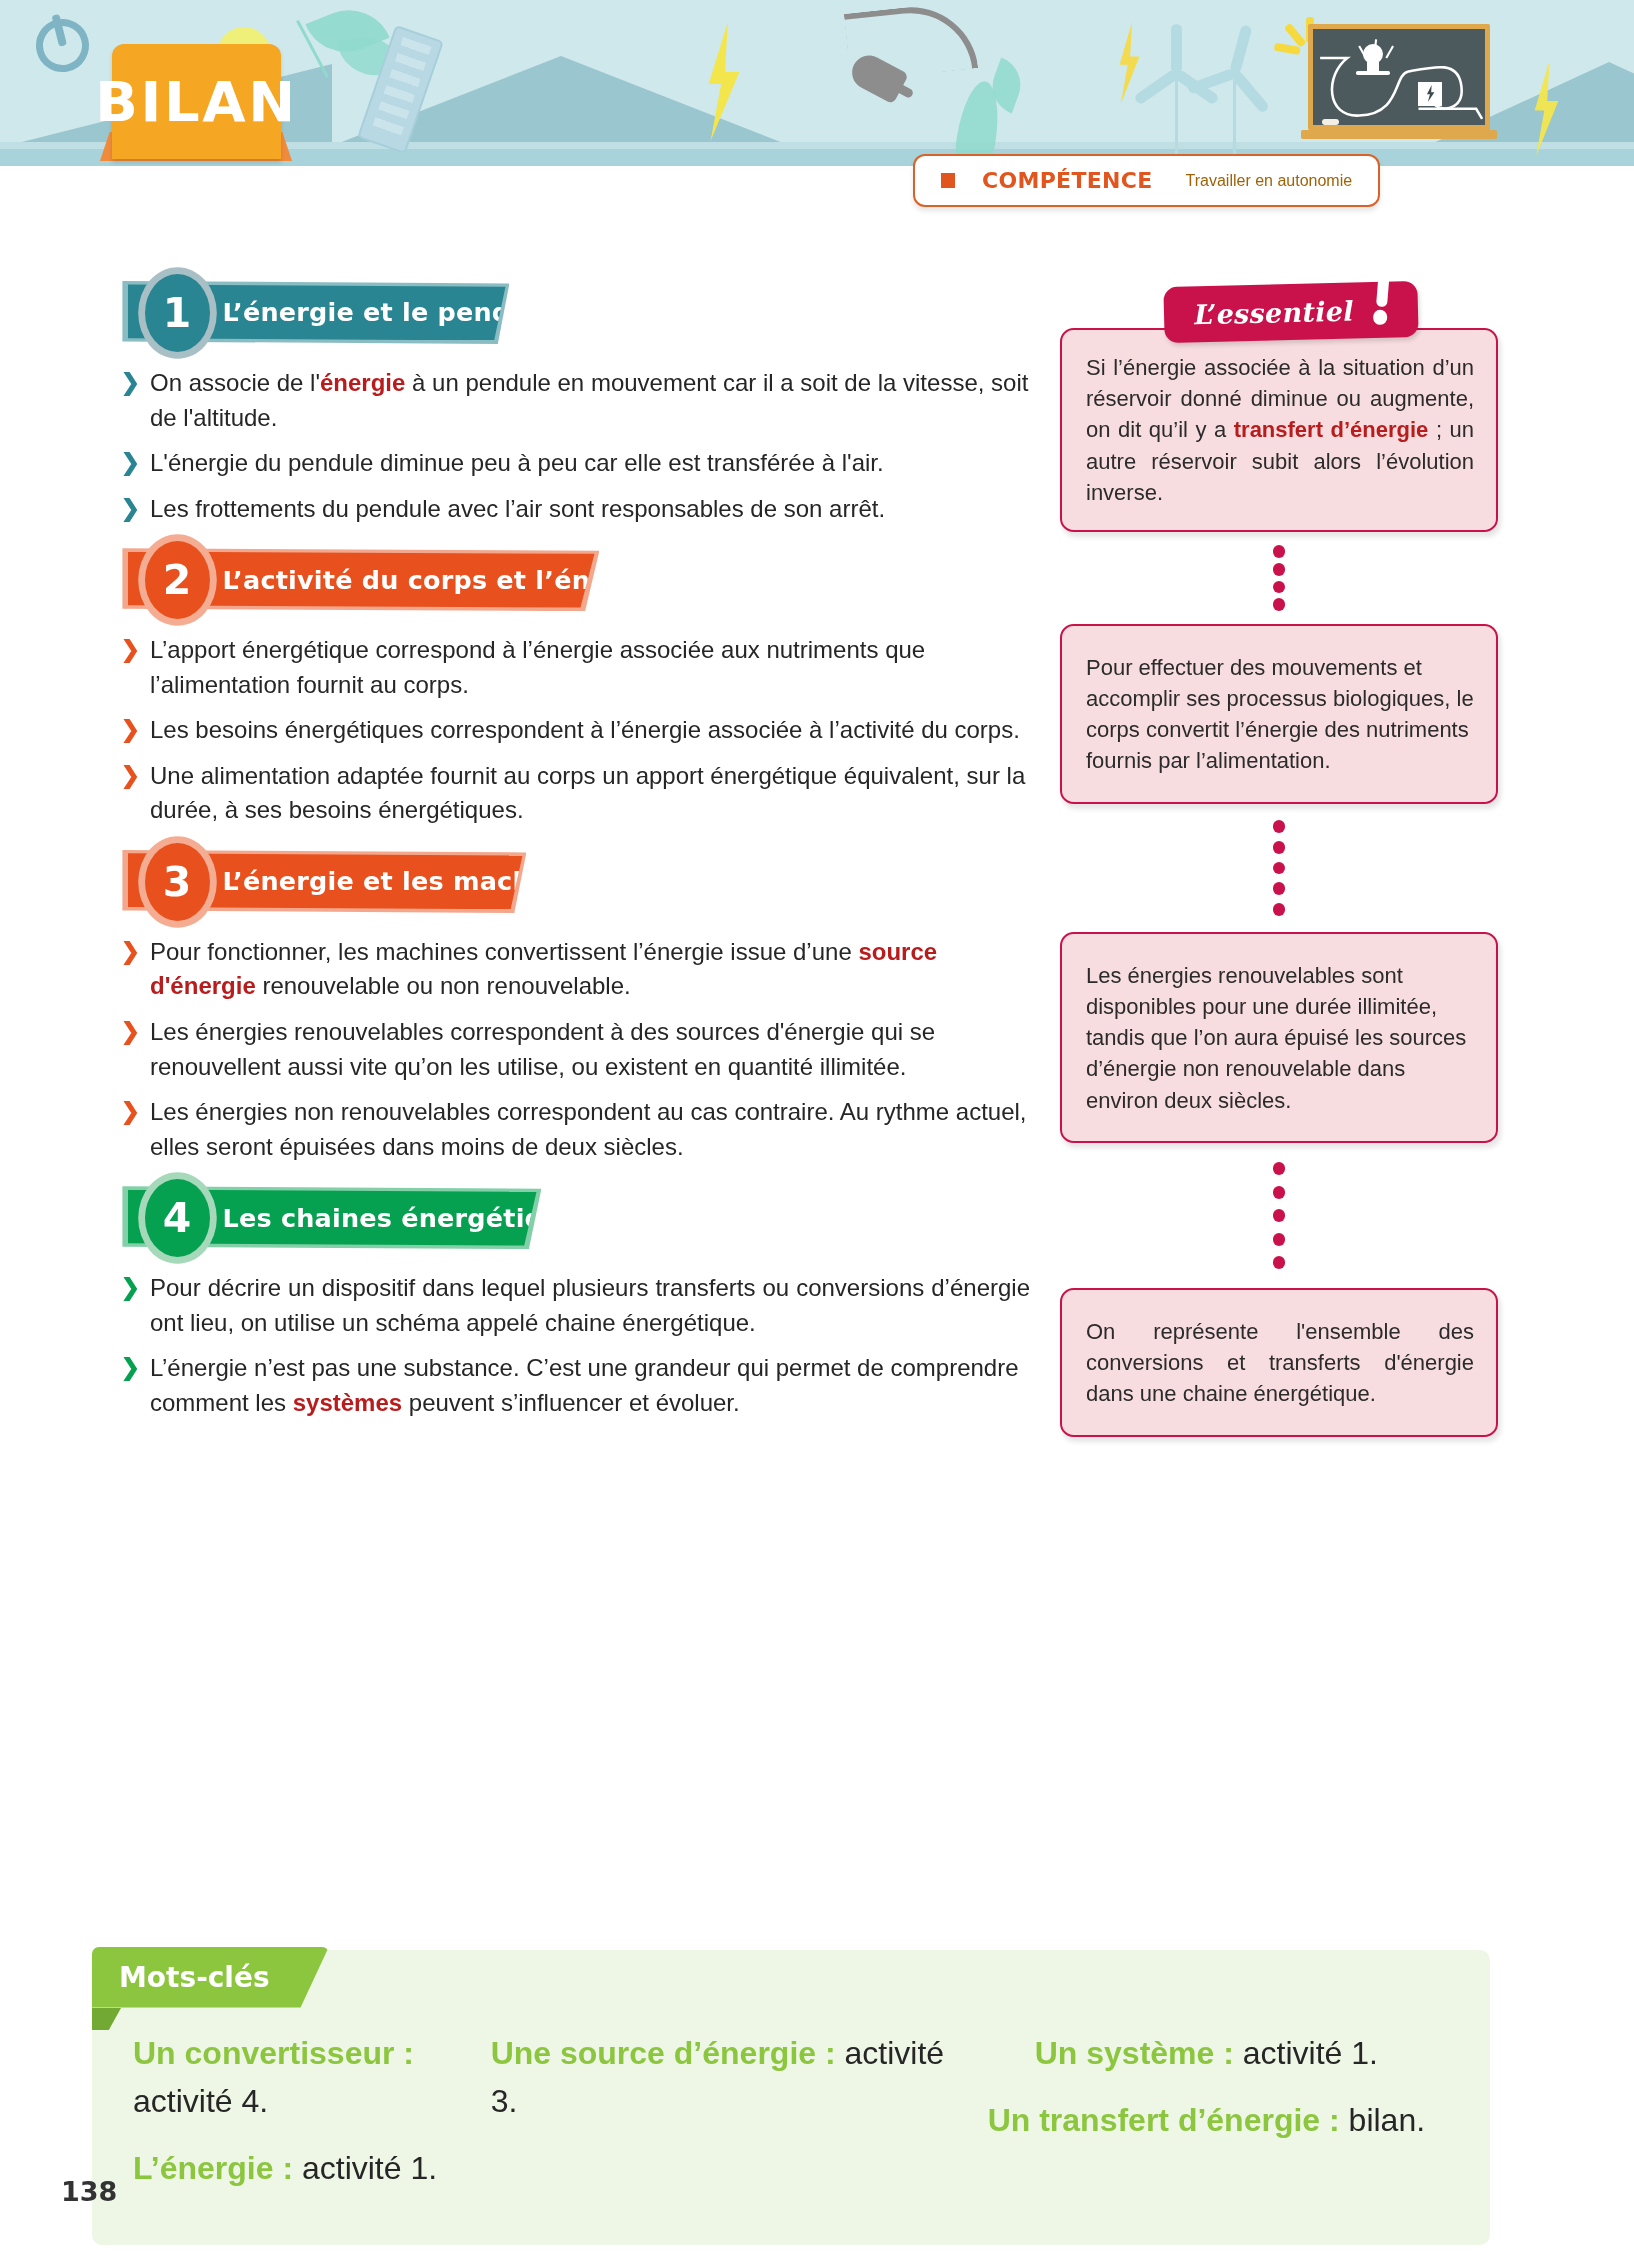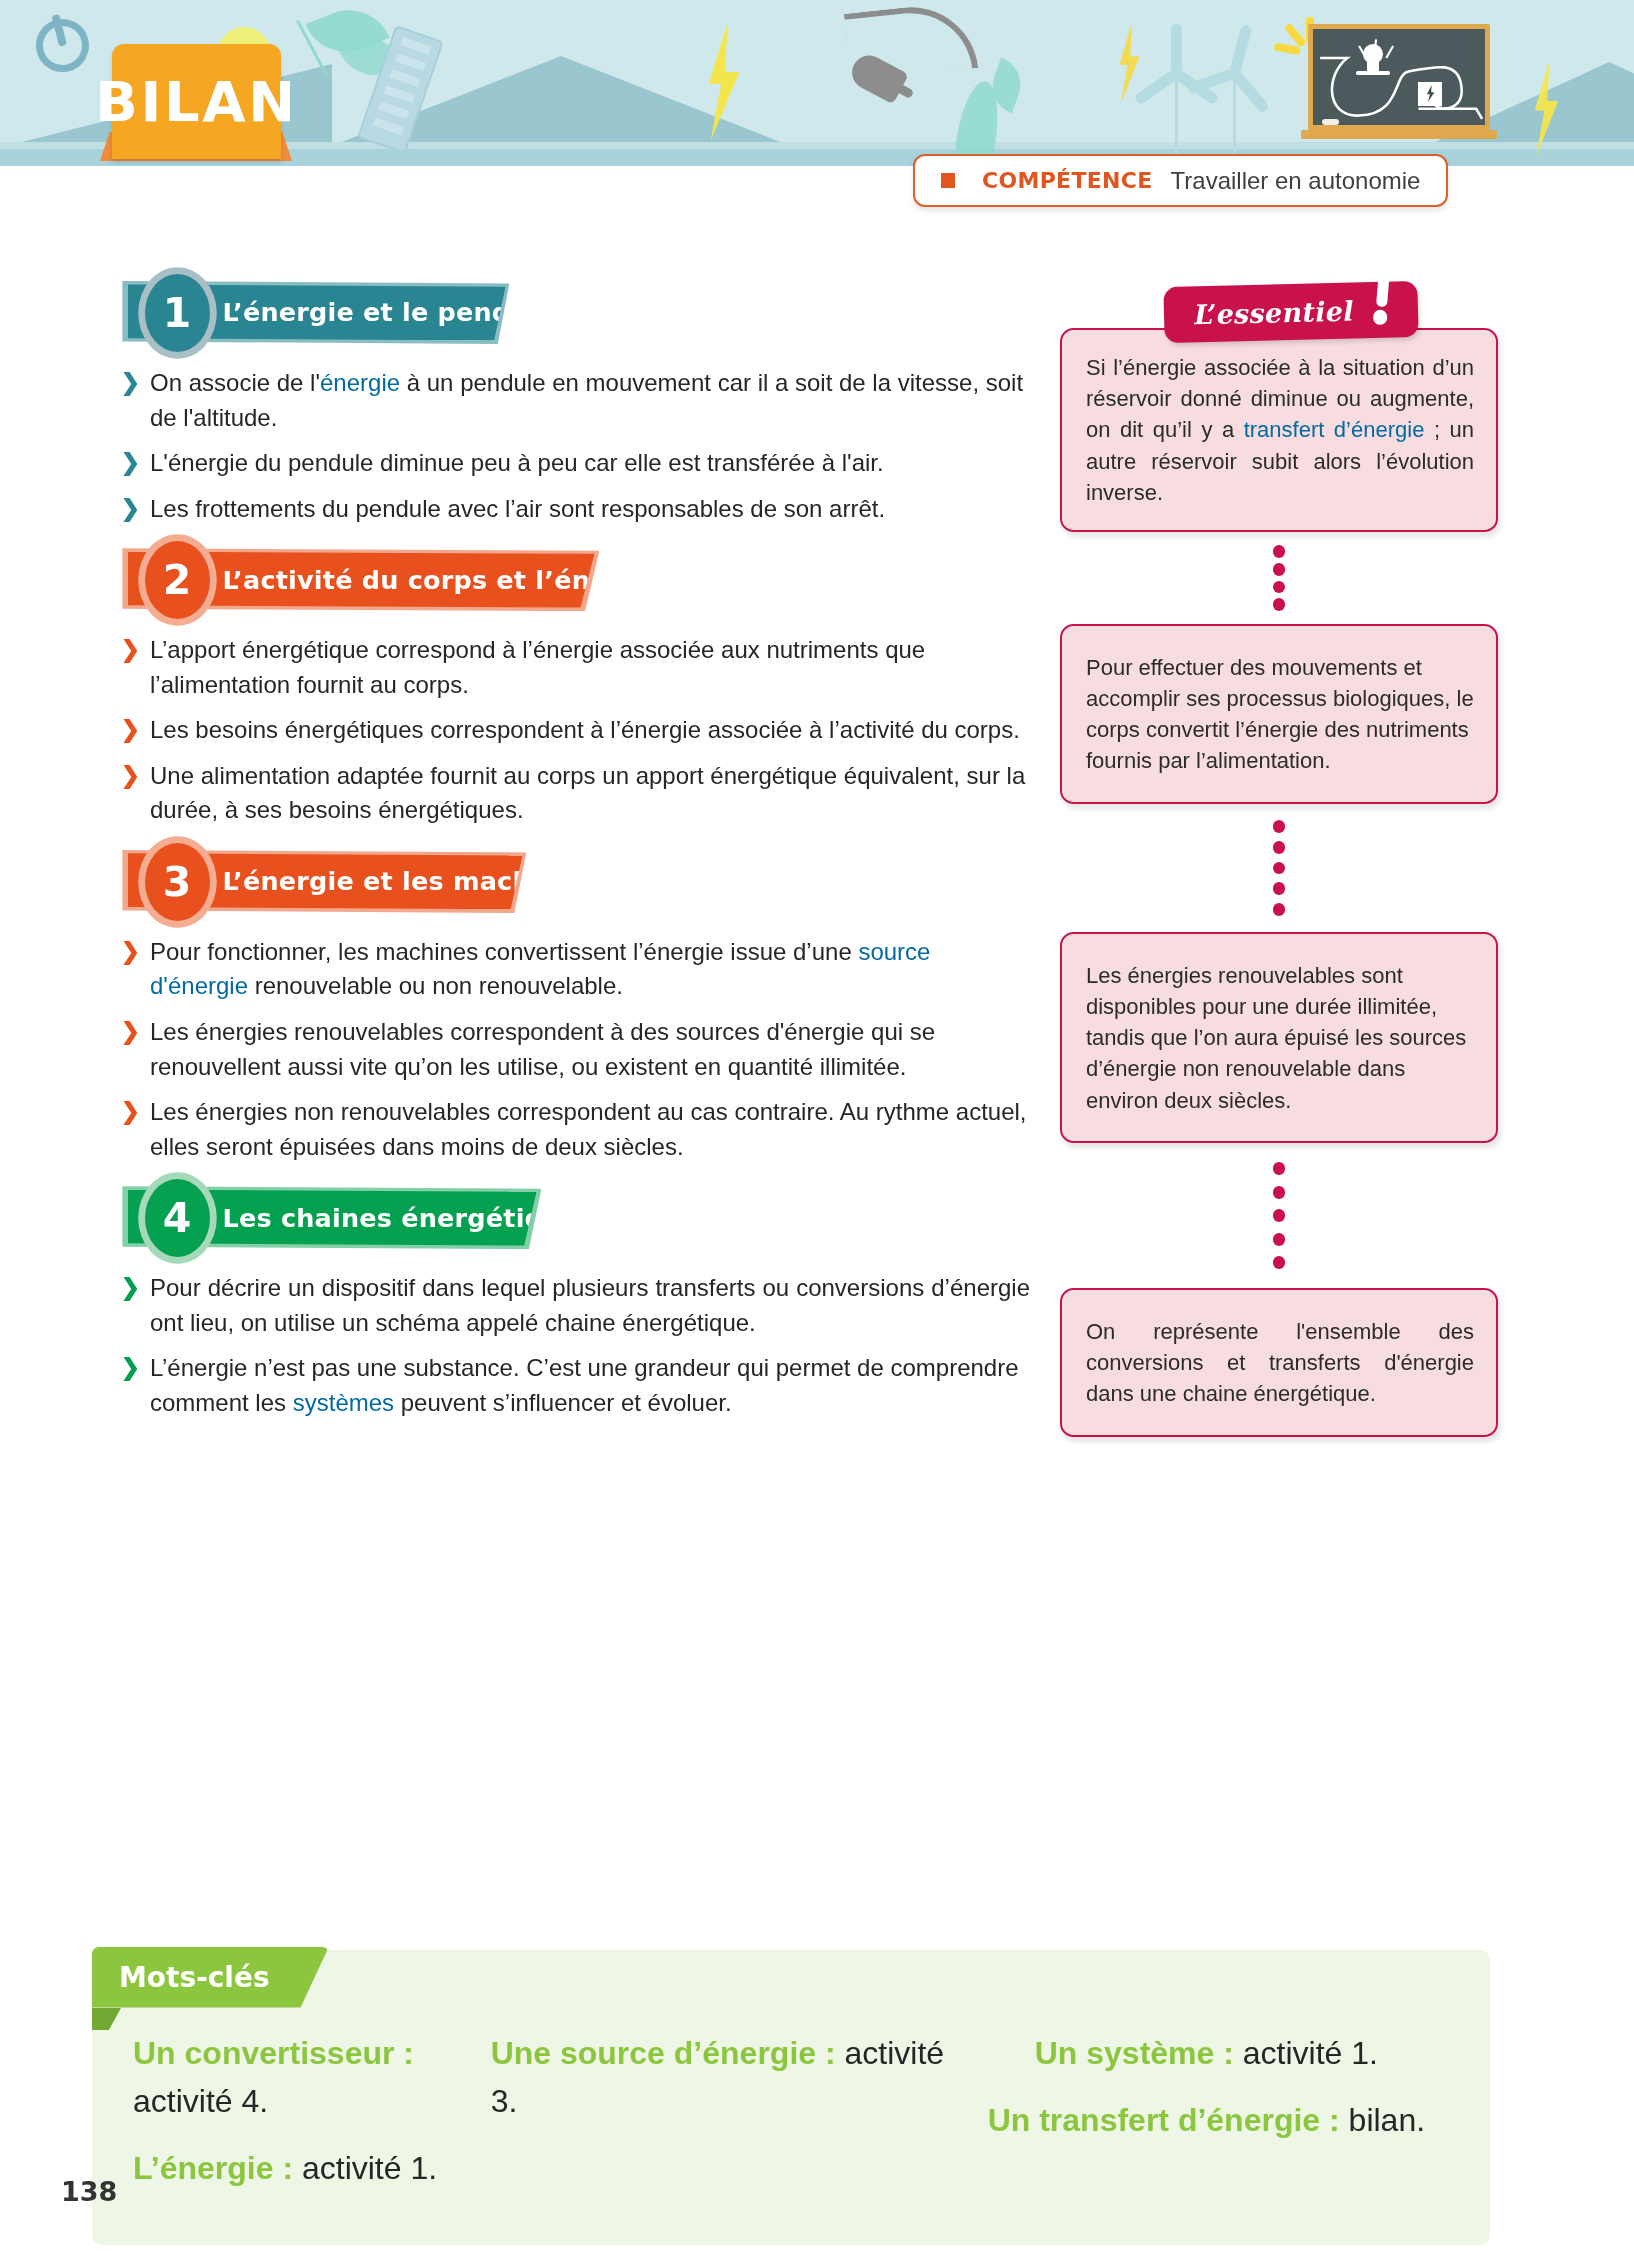--- a/index.html
+++ b/index.html
@@ -316,23 +316,23 @@
   }
   .comp-label {
     font-family: "DejaVu Sans", sans-serif;
     font-size: 22px;
     font-weight: bold;
     color: #e1561f;
     letter-spacing: 0.3px;
   }
   .comp-text {
     font-family: "Liberation Sans", sans-serif;
-    font-size: 24px;
-    color: #404040;
-    margin-left: 2px;
+    font-size: 16px;
+    color: #a16207;
+    margin-left: 17px;
   }
 
   
   .left-col {
     position: absolute;
     left: 102px; top: 281px;
     width: 928px;
   }
   .right-col {
     position: absolute;
@@ -411,21 +411,21 @@
   .bullet .chev {
     position: absolute;
     left: 1.7px; top: 0;
     font-size: 23px;
     font-weight: bold;
     line-height: 1.44;
   }
   .th-teal   .chev { color: #2a8592; }
   .th-orange .chev { color: #e8511d; }
   .th-green  .chev { color: #06a051; }
-  .hl { color: #0369a1; font-weight: normal; }
+  .hl { color: #b91c1c; font-weight: bold; }
   .just { text-align: justify; }
 
   
   .essentiel-wrap { position: relative; }
   .essentiel-tab {
     position: absolute;
     left: 104px; top: -44px;
     width: 254px; height: 56px;
     background: #c9124c;
     border-radius: 13.6px;

